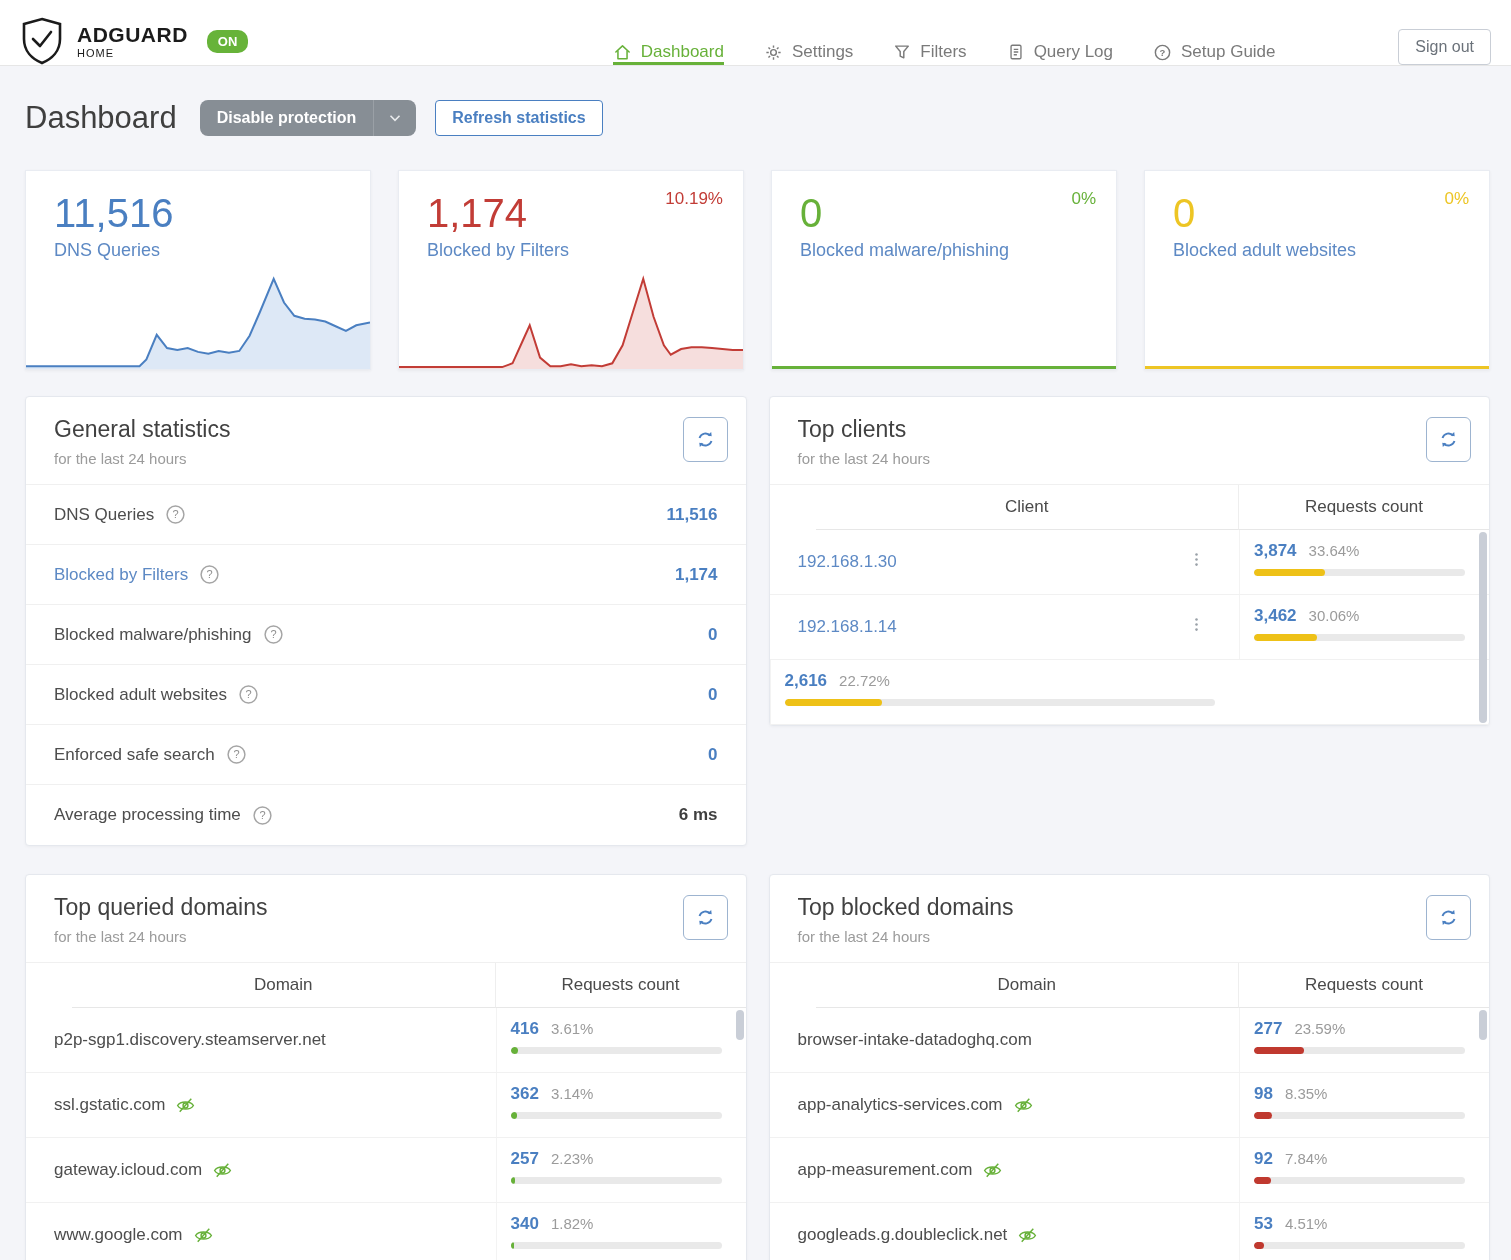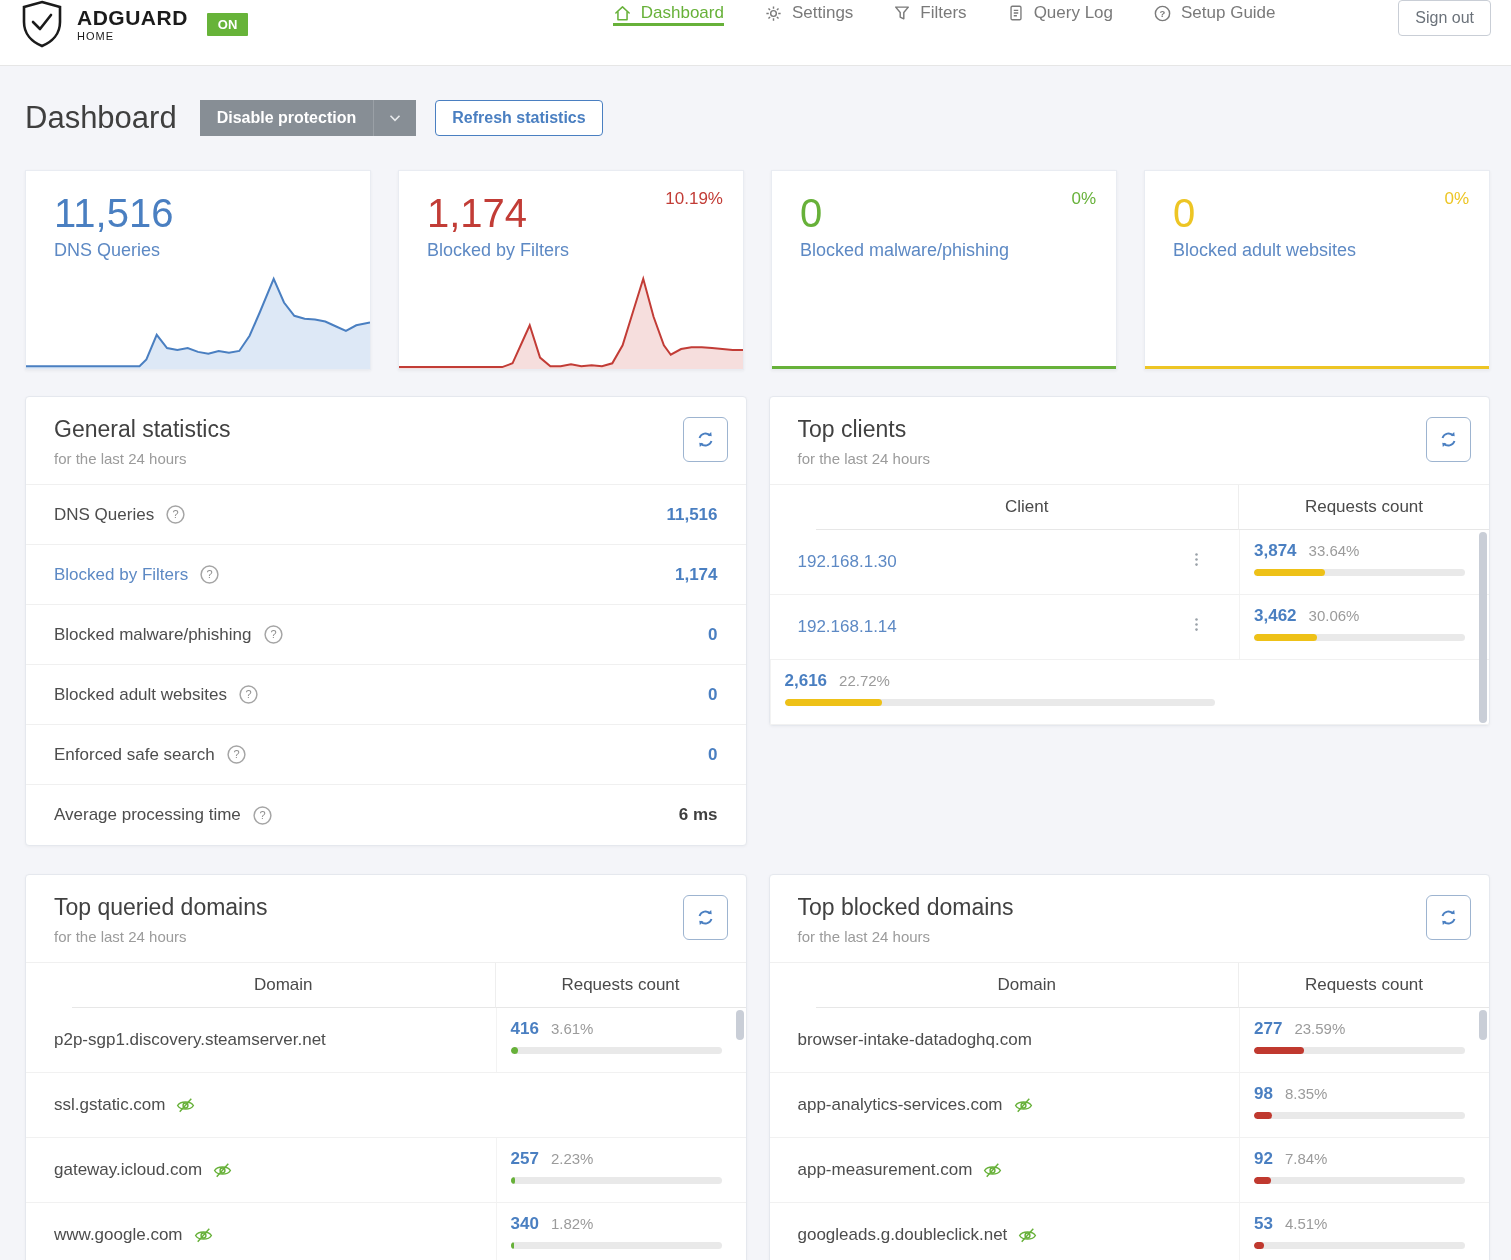--- a/index.html
+++ b/index.html
@@ -2,37 +2,37 @@
 <html><head>
 <meta charset="utf-8">
 <style>
   * { box-sizing: border-box; margin: 0; padding: 0; }
   html,body { width:1511px; height:1260px; overflow:hidden; }
   body { font-family:"Liberation Sans", sans-serif; background:#f4f5f9; color:#474747; }
   .i { display:inline-flex; }
   .i svg { display:block; }
 
   
-  .topbar { height:66px; background:#fff; border-bottom:1px solid #e6e6e6; display:flex; align-items:flex-start; padding:0 20px; }
+  .topbar { height:66px; background:#fff; border-bottom:1px solid #e6e6e6; display:flex; align-items:flex-end; padding:0 20px; }
   .brand { display:flex; align-items:center; gap:13px; min-width:470px; }
   .brand-text { line-height:1; }
   .brand-name { font-size:21px; font-weight:bold; letter-spacing:.5px; color:#1b1b1b; }
   .brand-sub { font-size:11px; letter-spacing:1px; color:#1b1b1b; margin-top:3px; }
-  .on-badge { background:#67b339; color:#fff; font-size:13px; font-weight:bold; padding:4px 11px; border-radius:1px; margin-left:6px; }
+  .on-badge { background:#67b339; color:#fff; font-size:13px; font-weight:bold; padding:4px 11px; border-radius:10px; margin-left:6px; }
   .nav { flex:1; display:flex; justify-content:center; gap:40px; }
   .nav-item { display:flex; align-items:center; gap:9px; font-size:17px; color:#7a7a7a; cursor:pointer; border-bottom:3px solid transparent; padding-top:3px; }
   .nav-item.active { color:#67b139; border-bottom-color:#67b139; }
   .signout-wrap { display:flex; align-items:center; }
   .signout { background:#fff; border:1px solid #c9ced6; border-radius:4px; color:#6b727a; font-size:16px; padding:8px 16px; cursor:pointer; font-family:inherit; }
 
   
   .content { padding:24px 21px 0 25px; }
   .title-row { display:flex; align-items:center; gap:19px; margin:10px 0 34px; }
   .page-title { font-size:31px; font-weight:normal; color:#3f3f3f; margin-right:4px; }
-  .btn-gray { display:flex; align-items:stretch; background:#878e95; border-radius:0; overflow:hidden; cursor:pointer; }
+  .btn-gray { display:flex; align-items:stretch; background:#878e95; border-radius:8px; overflow:hidden; cursor:pointer; }
   .btn-gray-label { color:#fff; font-weight:bold; font-size:16px; padding:9px 17px; }
   .btn-gray-caret { border-left:1px solid #9aa0a6; display:flex; align-items:center; padding:0 12px; color:#e8eaec; }
   .btn-outline-blue { background:#fff; border:1px solid #4a7fc1; color:#4a7fc1; font-weight:bold; font-size:16px; padding:8px 16px; border-radius:4px; cursor:pointer; font-family:inherit; }
 
   
   .cards { display:grid; grid-template-columns:repeat(4,1fr); gap:27px; margin-bottom:26px; }
   .card { position:relative; height:200px; background:#fff; border:1px solid #e9ecf2; box-shadow:0 1px 3px rgba(0,0,0,.05); overflow:hidden; }
   .card-value { margin:20px 0 4px 28px; font-size:40px; }
   .card-label { margin-left:28px; font-size:18px; color:#5d89c4; }
   .card-pct { position:absolute; top:18px; right:20px; font-size:17px; }
@@ -411,20 +411,29 @@
                 <span class="domain-name">ssl.gstatic.com</span>
                 <span class="i">
                   <svg width="21" height="21" viewBox="0 0 20 20" fill="none" stroke="#67b139" stroke-width="1.4">
                     <path d="M2.5 10 C5 5.5 15 5.5 17.5 10 C15 14.5 5 14.5 2.5 10 Z"></path>
                     <circle cx="10" cy="10" r="2.3"></circle>
                     <path d="M4.5 16 L15.5 3.5"></path>
                   </svg>
                 </span>
               </div>
             </div>
+            <div class="cell-count">
+              <div class="count-line">
+                <span class="count-num">362</span>
+                <span class="count-pct">3.14%</span>
+              </div>
+              <div class="bar">
+                <div class="bar-fill" style="width: 3.14%; background: rgb(103, 177, 57);"></div>
+              </div>
+            </div>
           </div>
           <div class="trow">
             <div class="cell-left">
               <div class="label-wrap">
                 <span class="domain-name">gateway.icloud.com</span>
                 <span class="i">
                   <svg width="21" height="21" viewBox="0 0 20 20" fill="none" stroke="#67b139" stroke-width="1.4">
                     <path d="M2.5 10 C5 5.5 15 5.5 17.5 10 C15 14.5 5 14.5 2.5 10 Z"></path>
                     <circle cx="10" cy="10" r="2.3"></circle>
                     <path d="M4.5 16 L15.5 3.5"></path>

